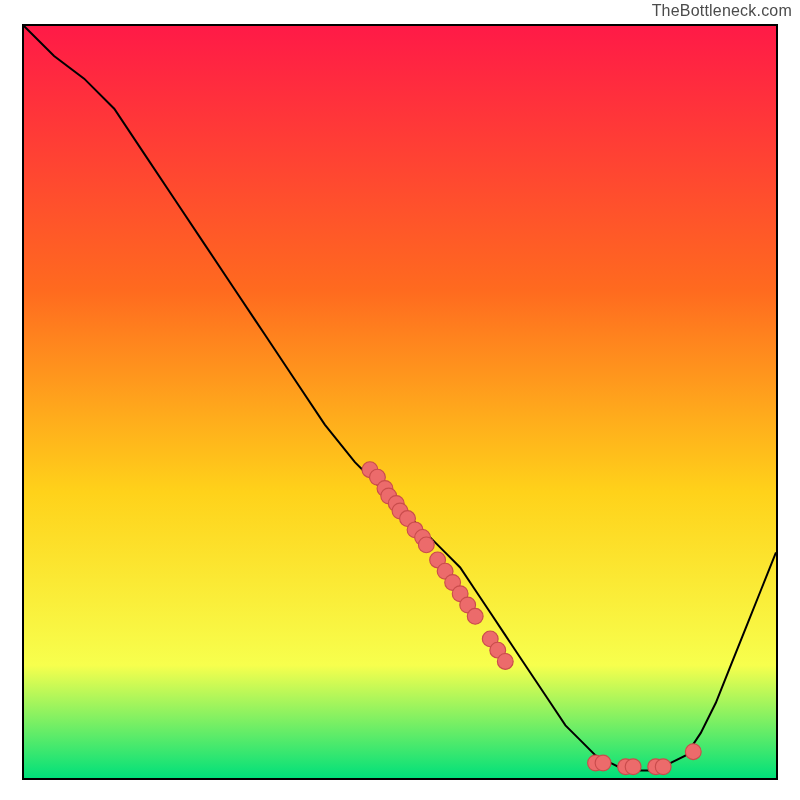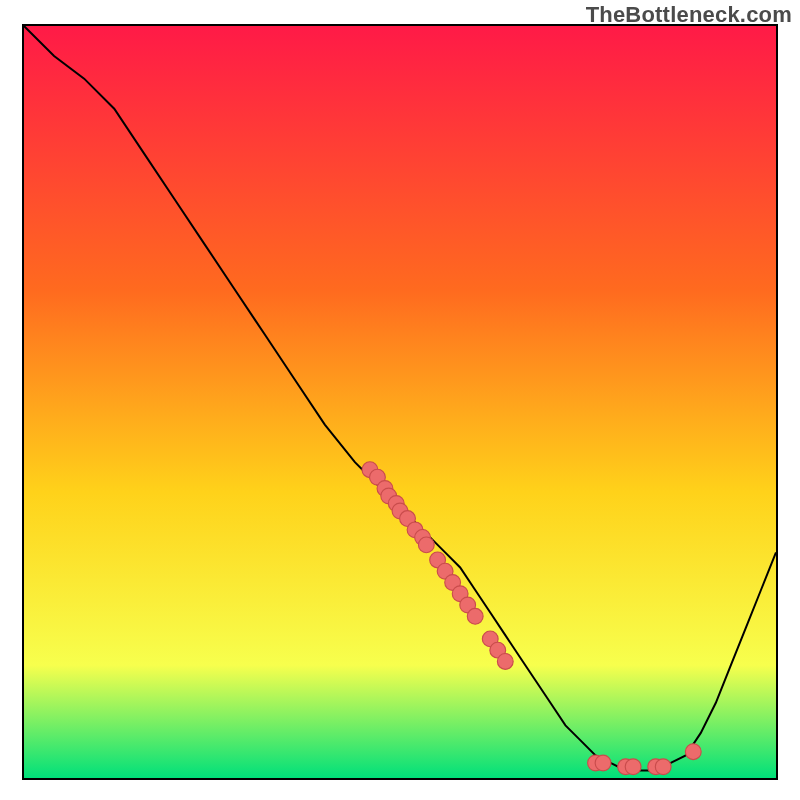--- a/index.html
+++ b/index.html
@@ -13,22 +13,22 @@
   }
   .stage {
     position: relative;
     width: 800px;
     height: 800px;
   }
   .watermark {
     position: absolute;
     top: 2px;
     right: 8px;
-    font-size: 22px;
-    font-weight: 700;
+    font-size: 16px;
+    font-weight: 400;
     color: #4b4b4b;
     letter-spacing: 0.2px;
   }
   .plot-area {
     position: absolute;
     left: 22px;
     top: 24px;
     width: 756px;
     height: 756px;
     box-sizing: border-box;

